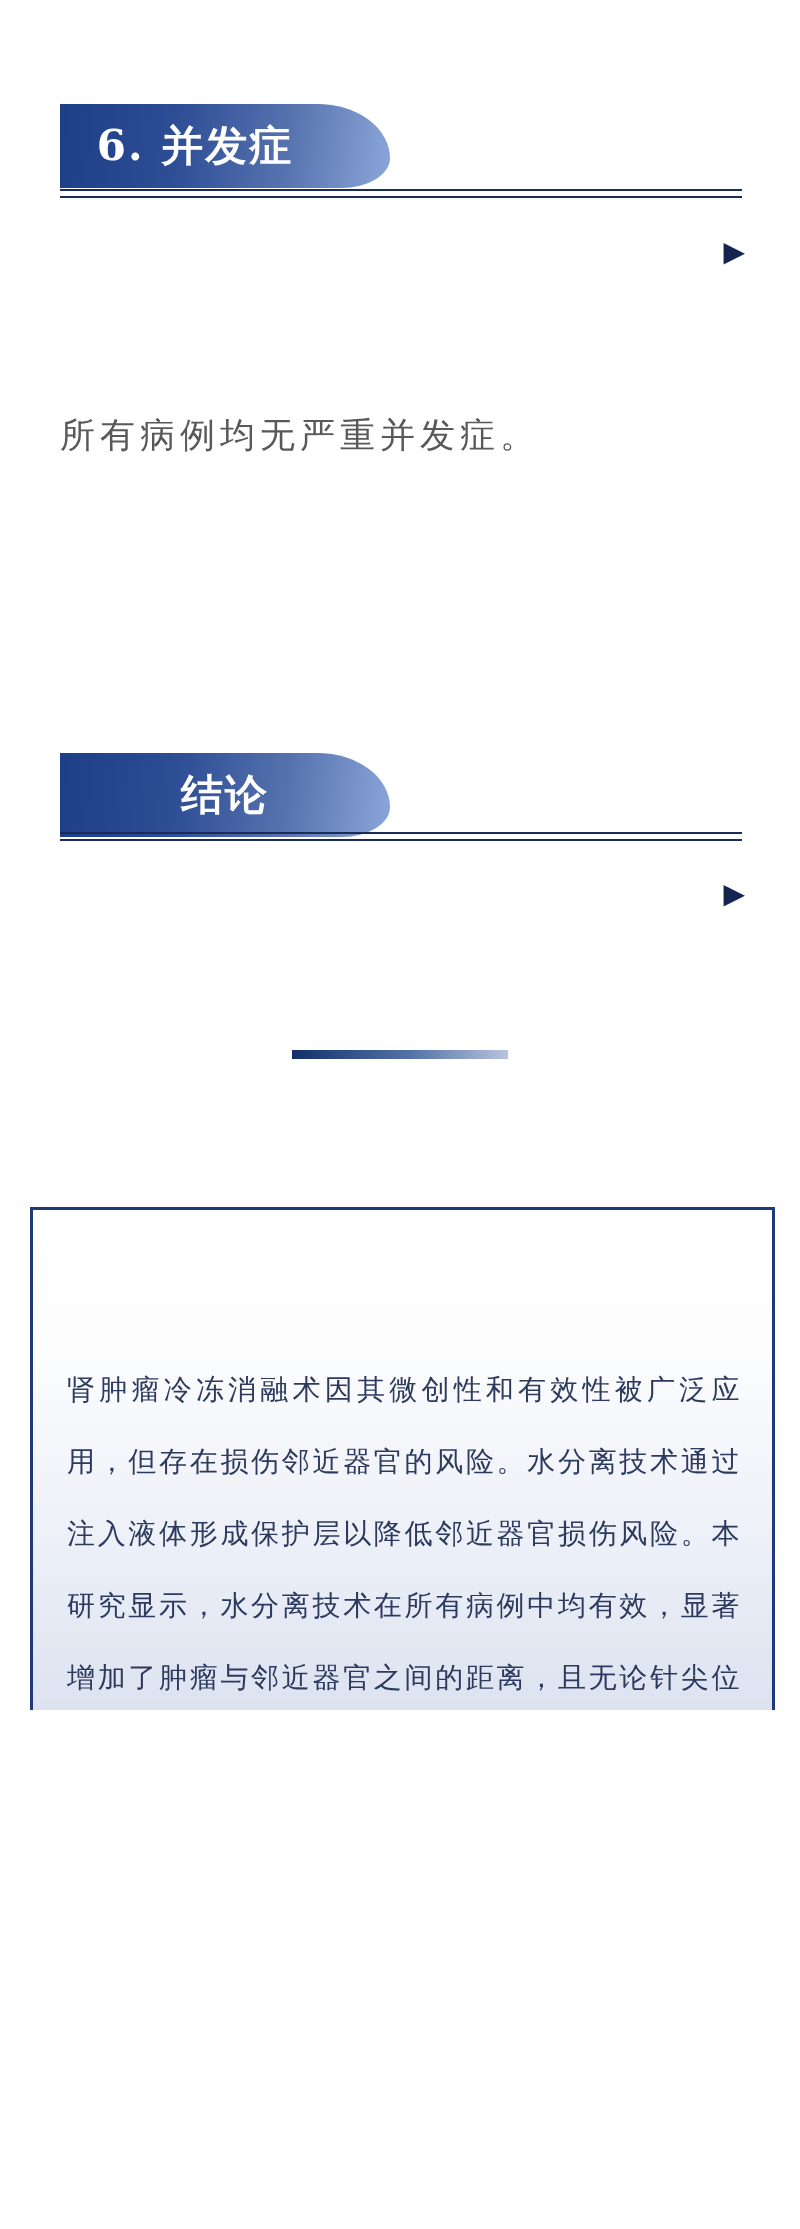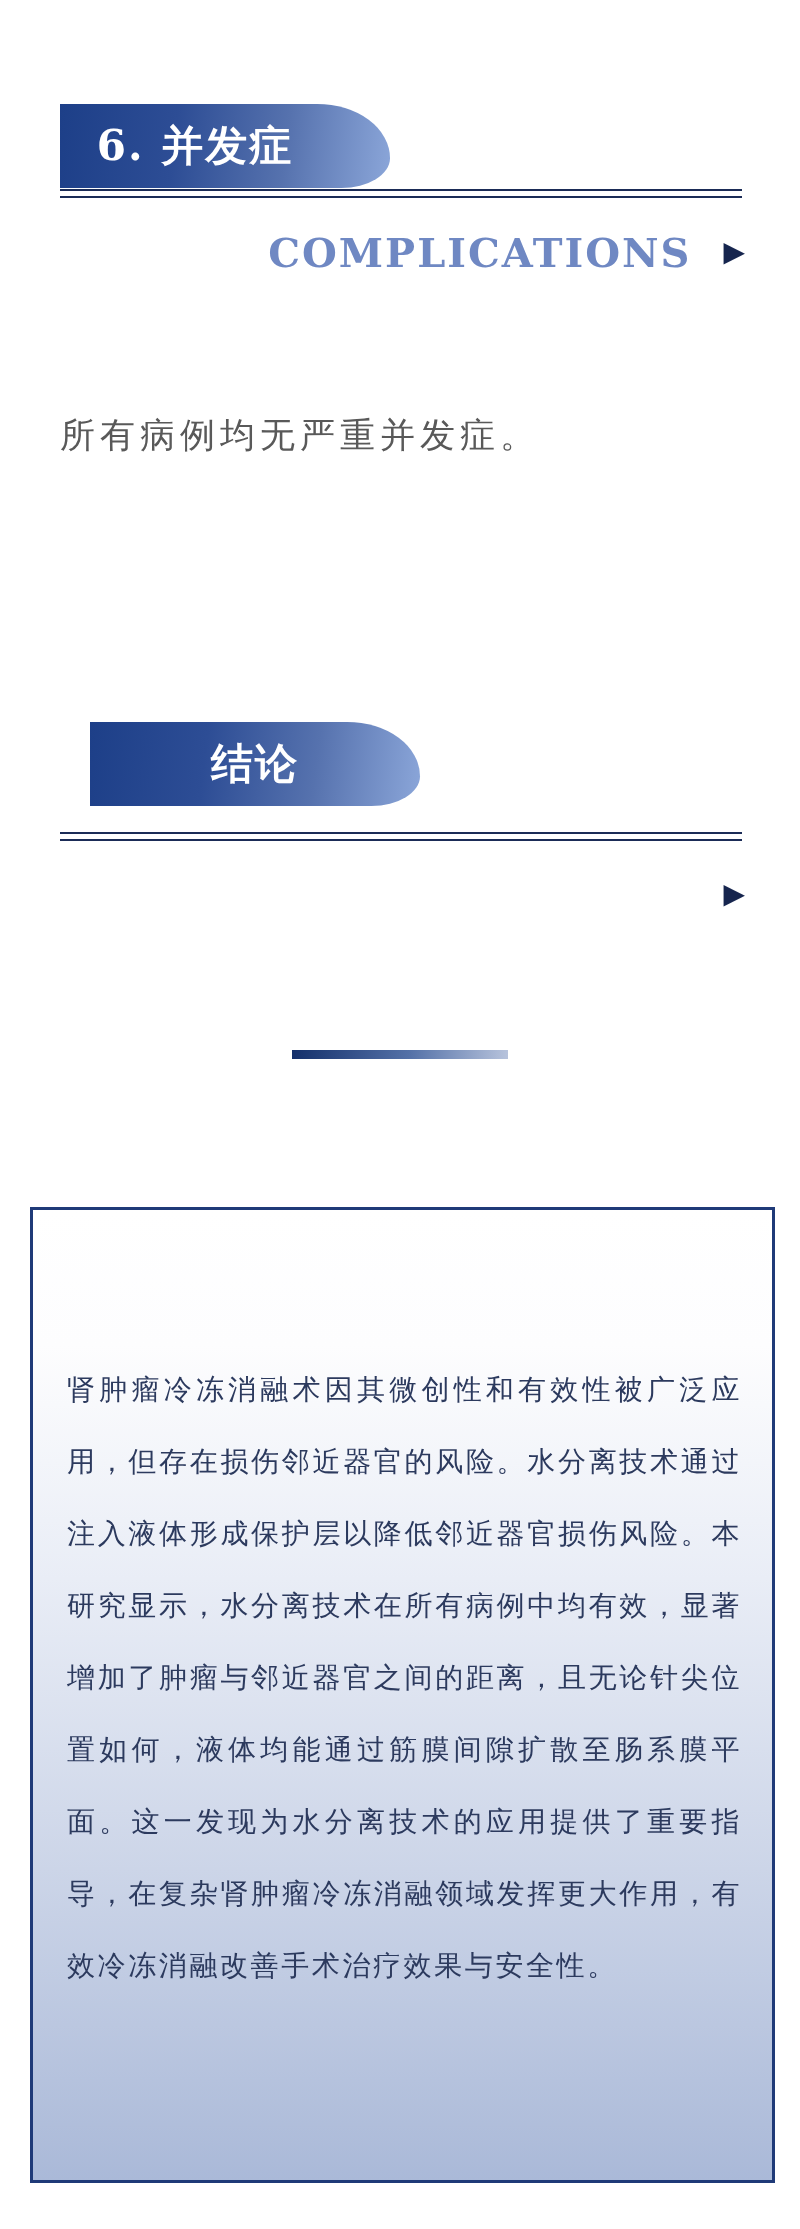--- a/index.html
+++ b/index.html
@@ -1,39 +1,39 @@
 <!DOCTYPE html>
 <html><head>
 <meta charset="utf-8">
 <style>
   html, body { margin: 0; padding: 0; background: #ffffff; }
   .page {
     position: relative;
     width: 800px;
-    height: 2229px;
+    height: 1710px;
     background: #ffffff;
     overflow: hidden;
     font-family: "DejaVu Sans", sans-serif;
   }
 
   
   .banner {
     position: absolute;
     left: 60px;
     width: 330px;
     height: 84px;
     background: linear-gradient(97deg, #1d3f88 0%, #2d4d95 35%, #5672ae 68%, #8ba6d9 100%);
     border-top-right-radius: 78px 58px;
     border-bottom-right-radius: 52px 32px;
     display: flex;
     align-items: center;
     justify-content: center;
   }
   .banner--one { top: 104px; }
-  .banner--two { top: 722px; margin-left: 30px; }
+  .banner--two { top: 753px; }
   .banner__label {
     font-family: "DejaVu Serif", serif;
     font-weight: bold;
     font-size: 42px;
     color: #ffffff;
     letter-spacing: 2px;
     white-space: nowrap;
   }
   .banner--one .banner__label { transform: translateX(-30px); }
 
@@ -123,21 +123,20 @@
   <div class="banner banner--one">
     <span class="banner__label">6. 并发症</span>
   </div>
 
   <div class="rules rules--one">
     <div class="rule"></div>
     <div class="rule"></div>
   </div>
 
   <div class="heading-row heading-row--one">
-    <span class="heading-en">COMPLICATIONS</span>
     <span class="arrow-icon">▶</span>
   </div>
 
   <div class="body-line">所有病例均无严重并发症。</div>
 
   <div class="banner banner--two">
     <span class="banner__label">结论</span>
   </div>
 
   <div class="rules rules--two">

